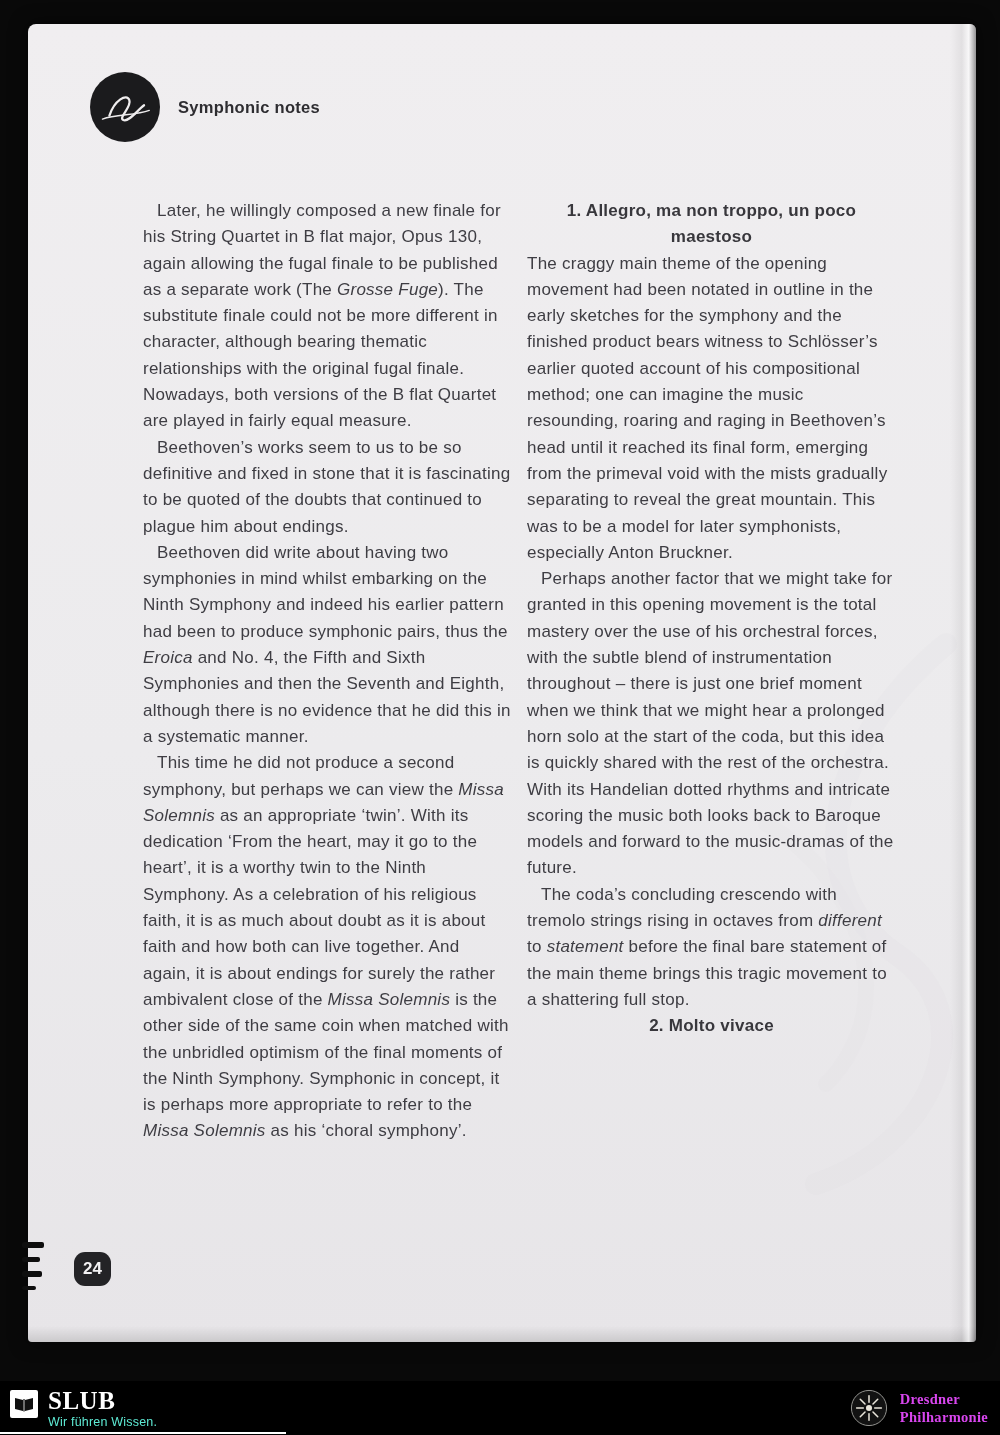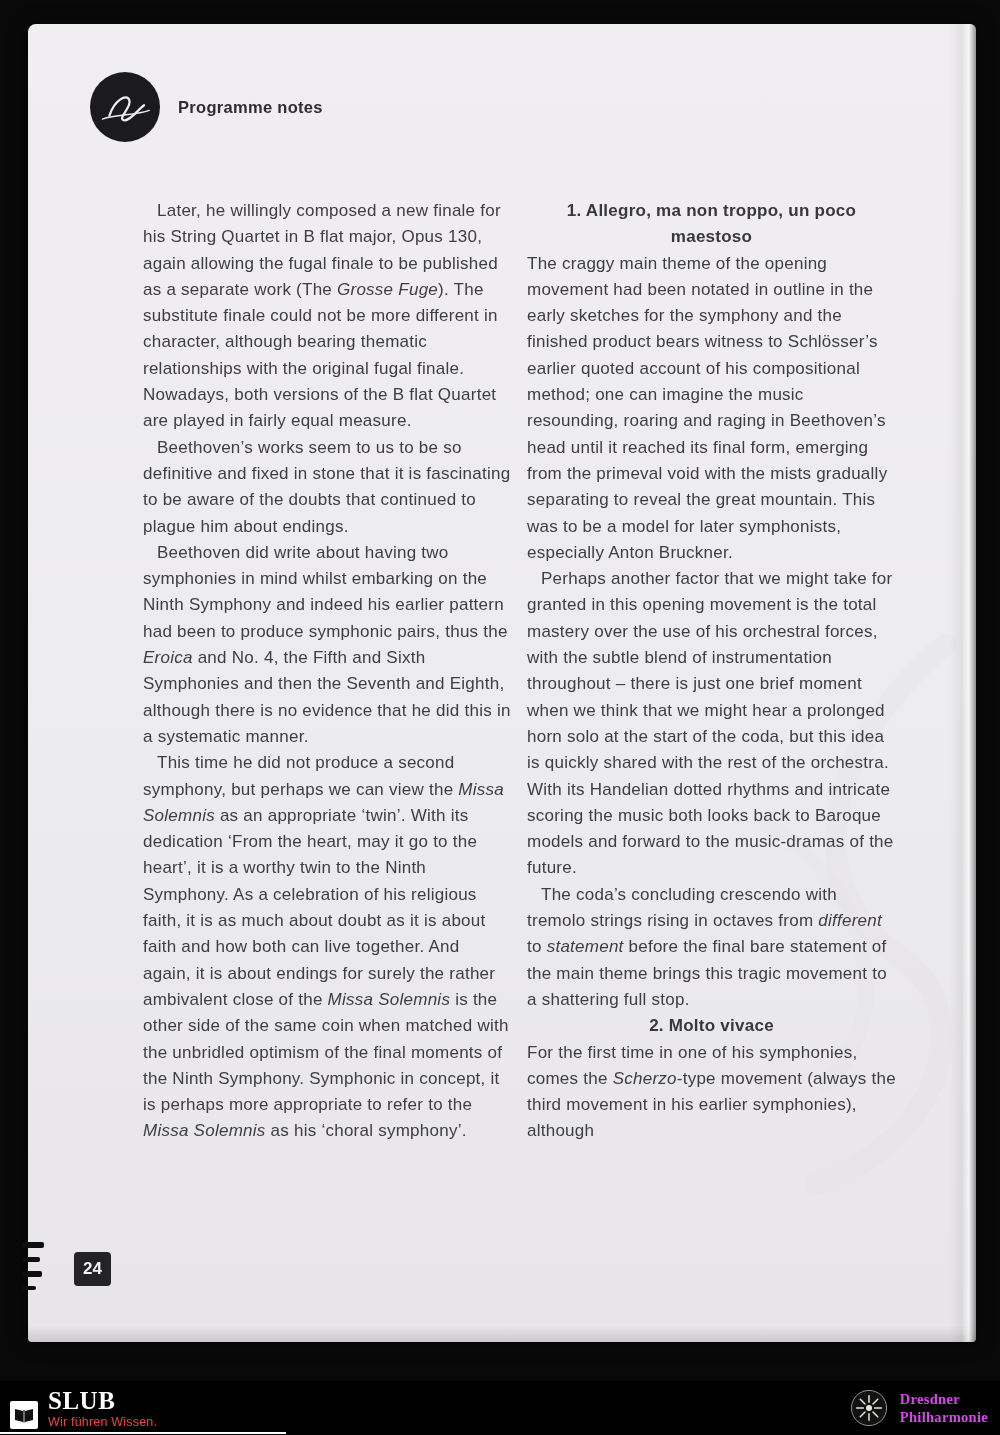--- a/index.html
+++ b/index.html
@@ -76,47 +76,47 @@
   .italic { font-style:italic; }
 
   
   .page-number {
     position:absolute; left:46px; top:1228px;
     width:37px; height:34px;
     background:#232326;
     color:#f2f1f3;
     font-size:17px; font-weight:bold;
     display:flex; align-items:center; justify-content:center;
-    border-radius:4px;
+    border-radius:11px;
   }
   .binding-marks { position:absolute; left:-6px; top:1218px; }
   .binding-marks div { background:#0e0e0e; margin-bottom:9px; border-radius:2px; }
   .bm1 { width:22px; height:6px; }
   .bm2 { width:18px; height:5px; }
   .bm3 { width:20px; height:6px; }
   .bm4 { width:14px; height:4px; }
 
   
   .footer {
     position:absolute; left:0; bottom:0;
     width:1000px; height:54px;
     background:#000;
   }
   .footer-left {
     position:absolute; left:10px; top:7px;
-    display:flex; align-items:flex-end; gap:10px;
+    display:flex; align-items:flex-start; gap:10px;
   }
   .slub-icon { width:28px; height:28px; margin-top:2px; }
   .slub-name {
     font-family:"Liberation Serif", serif;
     font-size:25px; font-weight:bold; color:#ffffff; line-height:26px;
     letter-spacing:0.5px;
   }
   .slub-tagline {
-    font-size:12.5px; color:#ef4444; margin-top:1px; letter-spacing:0.2px;
+    font-size:12.5px; color:#5eead4; margin-top:1px; letter-spacing:0.2px;
   }
   .footer-rule {
     position:absolute; left:0; bottom:1px; width:286px; height:2px; background:#ffffff;
   }
   .footer-right {
     position:absolute; right:12px; top:8px;
     display:flex; align-items:center; gap:12px;
   }
   .phil-icon { width:38px; height:38px; }
   .phil-text {
@@ -137,37 +137,36 @@
       <path d="M60 200 C 150 250, 200 380, 120 460" fill="none" stroke="#dbd8de" stroke-width="16" stroke-linecap="round" opacity="0.3"></path>
     </svg>
 
     <div class="page-header">
       <div class="logo-circle">
         <svg width="52" height="52" viewBox="0 0 60 60">
           <path d="M12 40 C 18 22, 32 14, 35 22 C 38 30, 22 42, 28 45 C 34 48, 44 34, 52 28" fill="none" stroke="#efedee" stroke-width="2.6" stroke-linecap="round"></path>
           <path d="M4 44 C 20 38, 42 40, 58 34" fill="none" stroke="#efedee" stroke-width="1.6" stroke-linecap="round"></path>
         </svg>
       </div>
-      <div class="header-title">Programme notes</div>
+      <div class="header-title">Symphonic notes</div>
     </div>
 
     <div class="columns">
       <div class="col">
           <p class="para indent"><span>Later, he willingly composed a new finale for his String Quartet in B flat major, Opus 130, again allowing the fugal finale to be published as a separate work (The </span><span class="italic">Grosse Fuge</span><span>). The substitute finale could not be more different in character, although bearing thematic relationships with the original fugal finale. Nowadays, both versions of the B flat Quartet are played in fairly equal measure.</span></p>
-          <p class="para indent"><span>Beethoven’s works seem to us to be so definitive and fixed in stone that it is fascinating to be aware of the doubts that continued to plague him about endings.</span></p>
+          <p class="para indent"><span>Beethoven’s works seem to us to be so definitive and fixed in stone that it is fascinating to be quoted of the doubts that continued to plague him about endings.</span></p>
           <p class="para indent"><span>Beethoven did write about having two symphonies in mind whilst embarking on the Ninth Symphony and indeed his earlier pattern had been to produce symphonic pairs, thus the </span><span class="italic">Eroica</span><span> and No. 4, the Fifth and Sixth Symphonies and then the Seventh and Eighth, although there is no evidence that he did this in a systematic manner.</span></p>
           <p class="para indent"><span>This time he did not produce a second symphony, but perhaps we can view the </span><span class="italic">Missa Solemnis</span><span> as an appropriate ‘twin’. With its dedication ‘From the heart, may it go to the heart’, it is a worthy twin to the Ninth Symphony. As a celebration of his religious faith, it is as much about doubt as it is about faith and how both can live together. And again, it is about endings for surely the rather ambivalent close of the </span><span class="italic">Missa Solemnis</span><span> is the other side of the same coin when matched with the unbridled optimism of the final moments of the Ninth Symphony. Symphonic in concept, it is perhaps more appropriate to refer to the </span><span class="italic">Missa Solemnis</span><span> as his ‘choral symphony’.</span></p>
         </div>
       <div class="col">
           <p class="para heading"><span>1. Allegro, ma non troppo, un poco maestoso</span></p>
           <p class="para"><span>The craggy main theme of the opening movement had been notated in outline in the early sketches for the symphony and the finished product bears witness to Schlösser’s earlier quoted account of his compositional method; one can imagine the music resounding, roaring and raging in Beethoven’s head until it reached its final form, emerging from the primeval void with the mists gradually separating to reveal the great mountain. This was to be a model for later symphonists, especially Anton Bruckner.</span></p>
           <p class="para indent"><span>Perhaps another factor that we might take for granted in this opening movement is the total mastery over the use of his orchestral forces, with the subtle blend of instrumentation throughout – there is just one brief moment when we think that we might hear a prolonged horn solo at the start of the coda, but this idea is quickly shared with the rest of the orchestra. With its Handelian dotted rhythms and intricate scoring the music both looks back to Baroque models and forward to the music-dramas of the future.</span></p>
           <p class="para indent"><span>The coda’s concluding crescendo with tremolo strings rising in octaves from </span><span class="italic">different</span><span> to </span><span class="italic">statement</span><span> before the final bare statement of the main theme brings this tragic movement to a shattering full stop.</span></p>
           <p class="para heading space-before"><span>2. Molto vivace</span></p>
-          <p class="para"><span>For the first time in one of his symphonies, comes the </span><span class="italic">Scherzo</span><span>-type movement (always the third movement in his earlier symphonies), although</span></p>
         </div>
     </div>
 
     <div class="binding-marks">
       <div class="bm1"></div>
         <div class="bm2"></div>
         <div class="bm3"></div>
         <div class="bm4"></div>
     </div>
 

